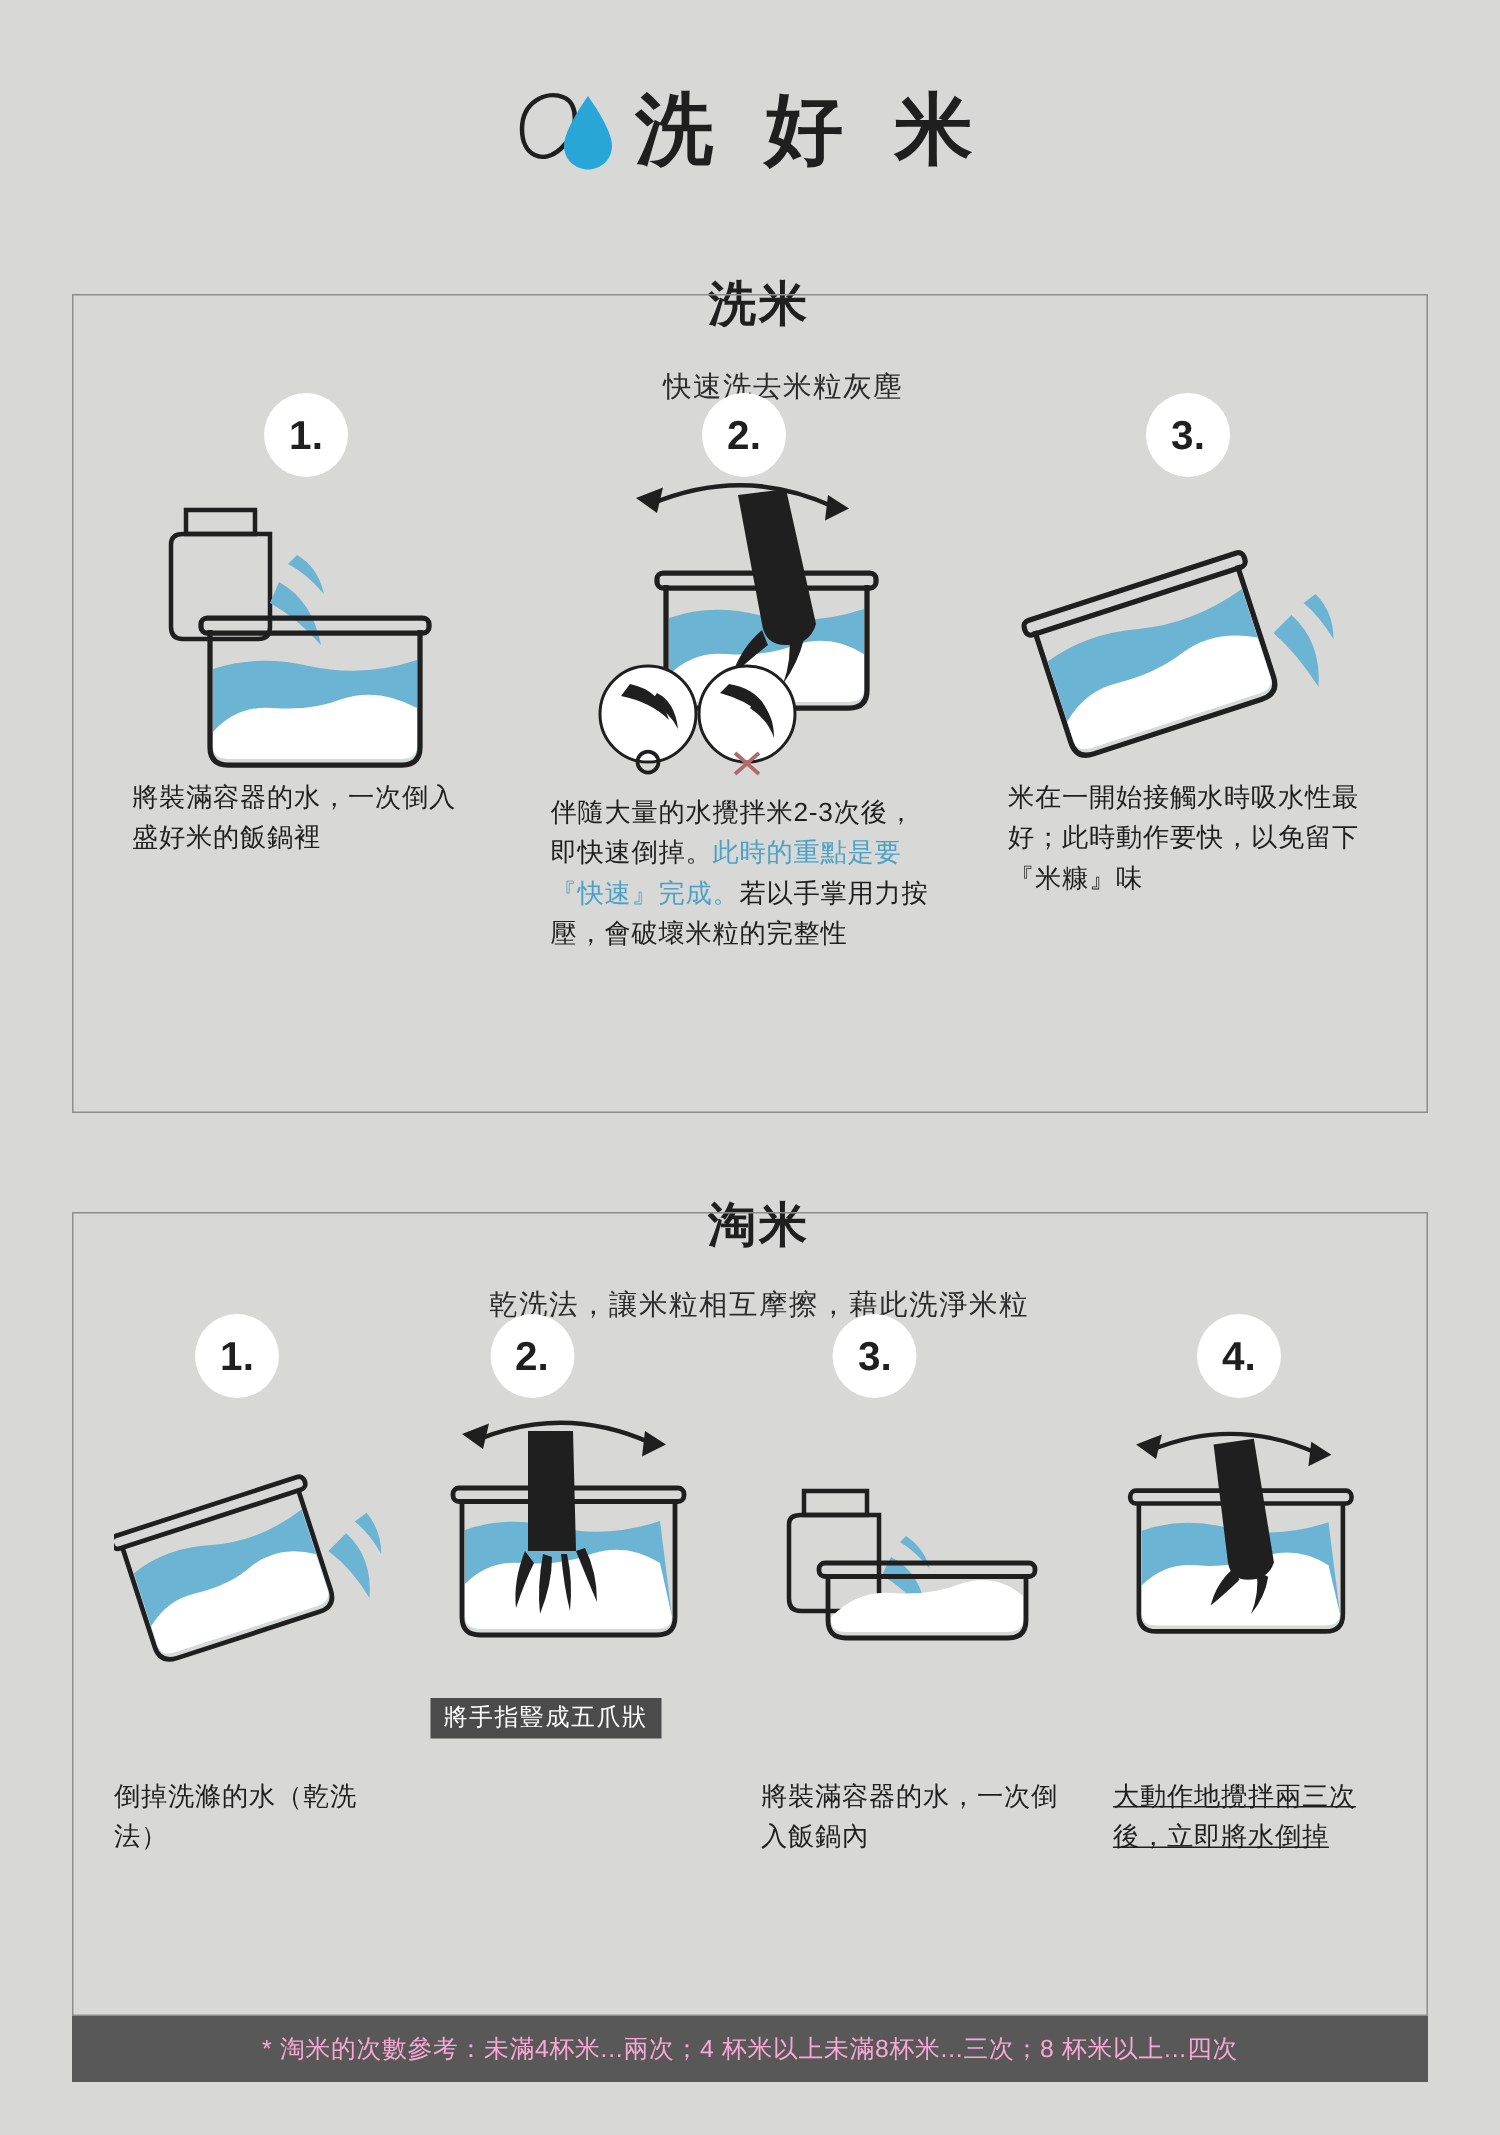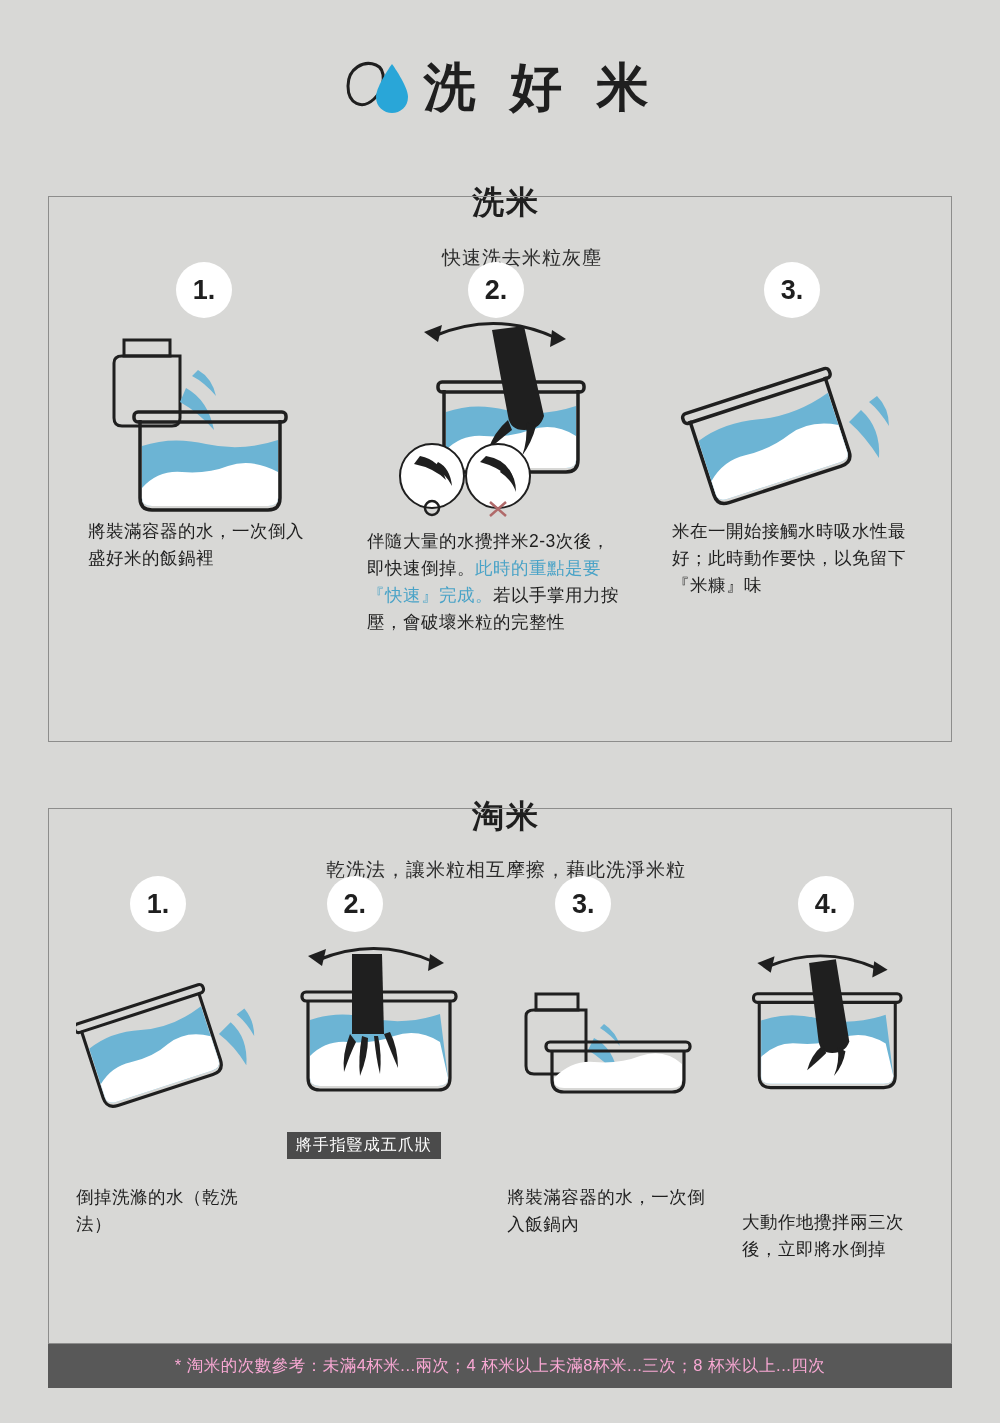--- a/index.html
+++ b/index.html
@@ -322,17 +322,17 @@
         <path d="M30 32 l-14 -10 l18 -7 Z" fill="#1f1f1f"></path>
         <path d="M18 62 L18 140 Q18 152 30 152 L148 152 Q160 152 160 140 L160 62" fill="none" stroke="#1f1f1f" stroke-width="3.2"></path>
         <rect x="12" y="54" width="154" height="9" rx="4" fill="none" stroke="#1f1f1f" stroke-width="3.2"></rect>
         <path d="M20 82 q28 -10 60 -2 q34 8 70 -4 L158 140 Q158 148 148 148 L30 148 Q20 148 20 140 Z" fill="#6cb4d4"></path>
         <path d="M20 120 q16 -16 38 -14 q26 2 46 -6 q24 -8 46 6 L158 140 Q158 148 148 148 L30 148 Q20 148 20 140 Z" fill="#ffffff"></path>
         <path d="M70 22 L98 18 L112 104 q-4 12 -18 12 q-12 0 -14 -12 Z" fill="#1f1f1f"></path>
         <path d="M84 108 q-12 10 -16 26 q12 -10 20 -18 Z" fill="#1f1f1f"></path>
         <path d="M100 110 q2 16 -4 30 q10 -12 12 -26 Z" fill="#1f1f1f"></path>
       </svg>
     </div>
-    <div class="caption" style="margin-top:81px;">大動作地攪拌兩三次後，立即將水倒掉</div>
+    <div class="caption" style="margin-top:56px;text-decoration:underline;">大動作地攪拌兩三次後，立即將水倒掉</div>
   </div>
 </div>
 
 <div class="footnote">* 淘米的次數參考：未滿4杯米...兩次；4 杯米以上未滿8杯米...三次；8 杯米以上...四次</div>
 
 </body></html>

